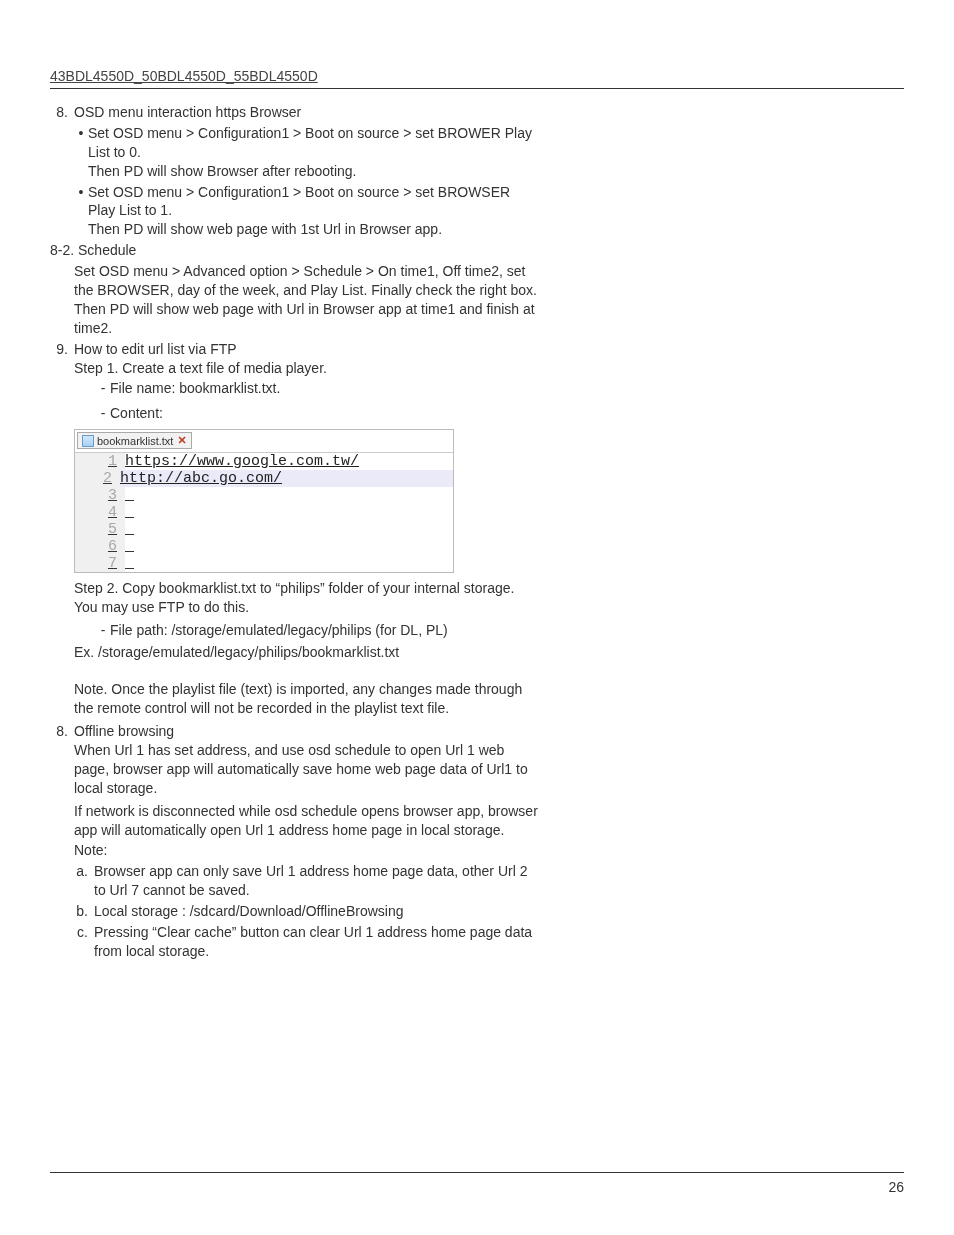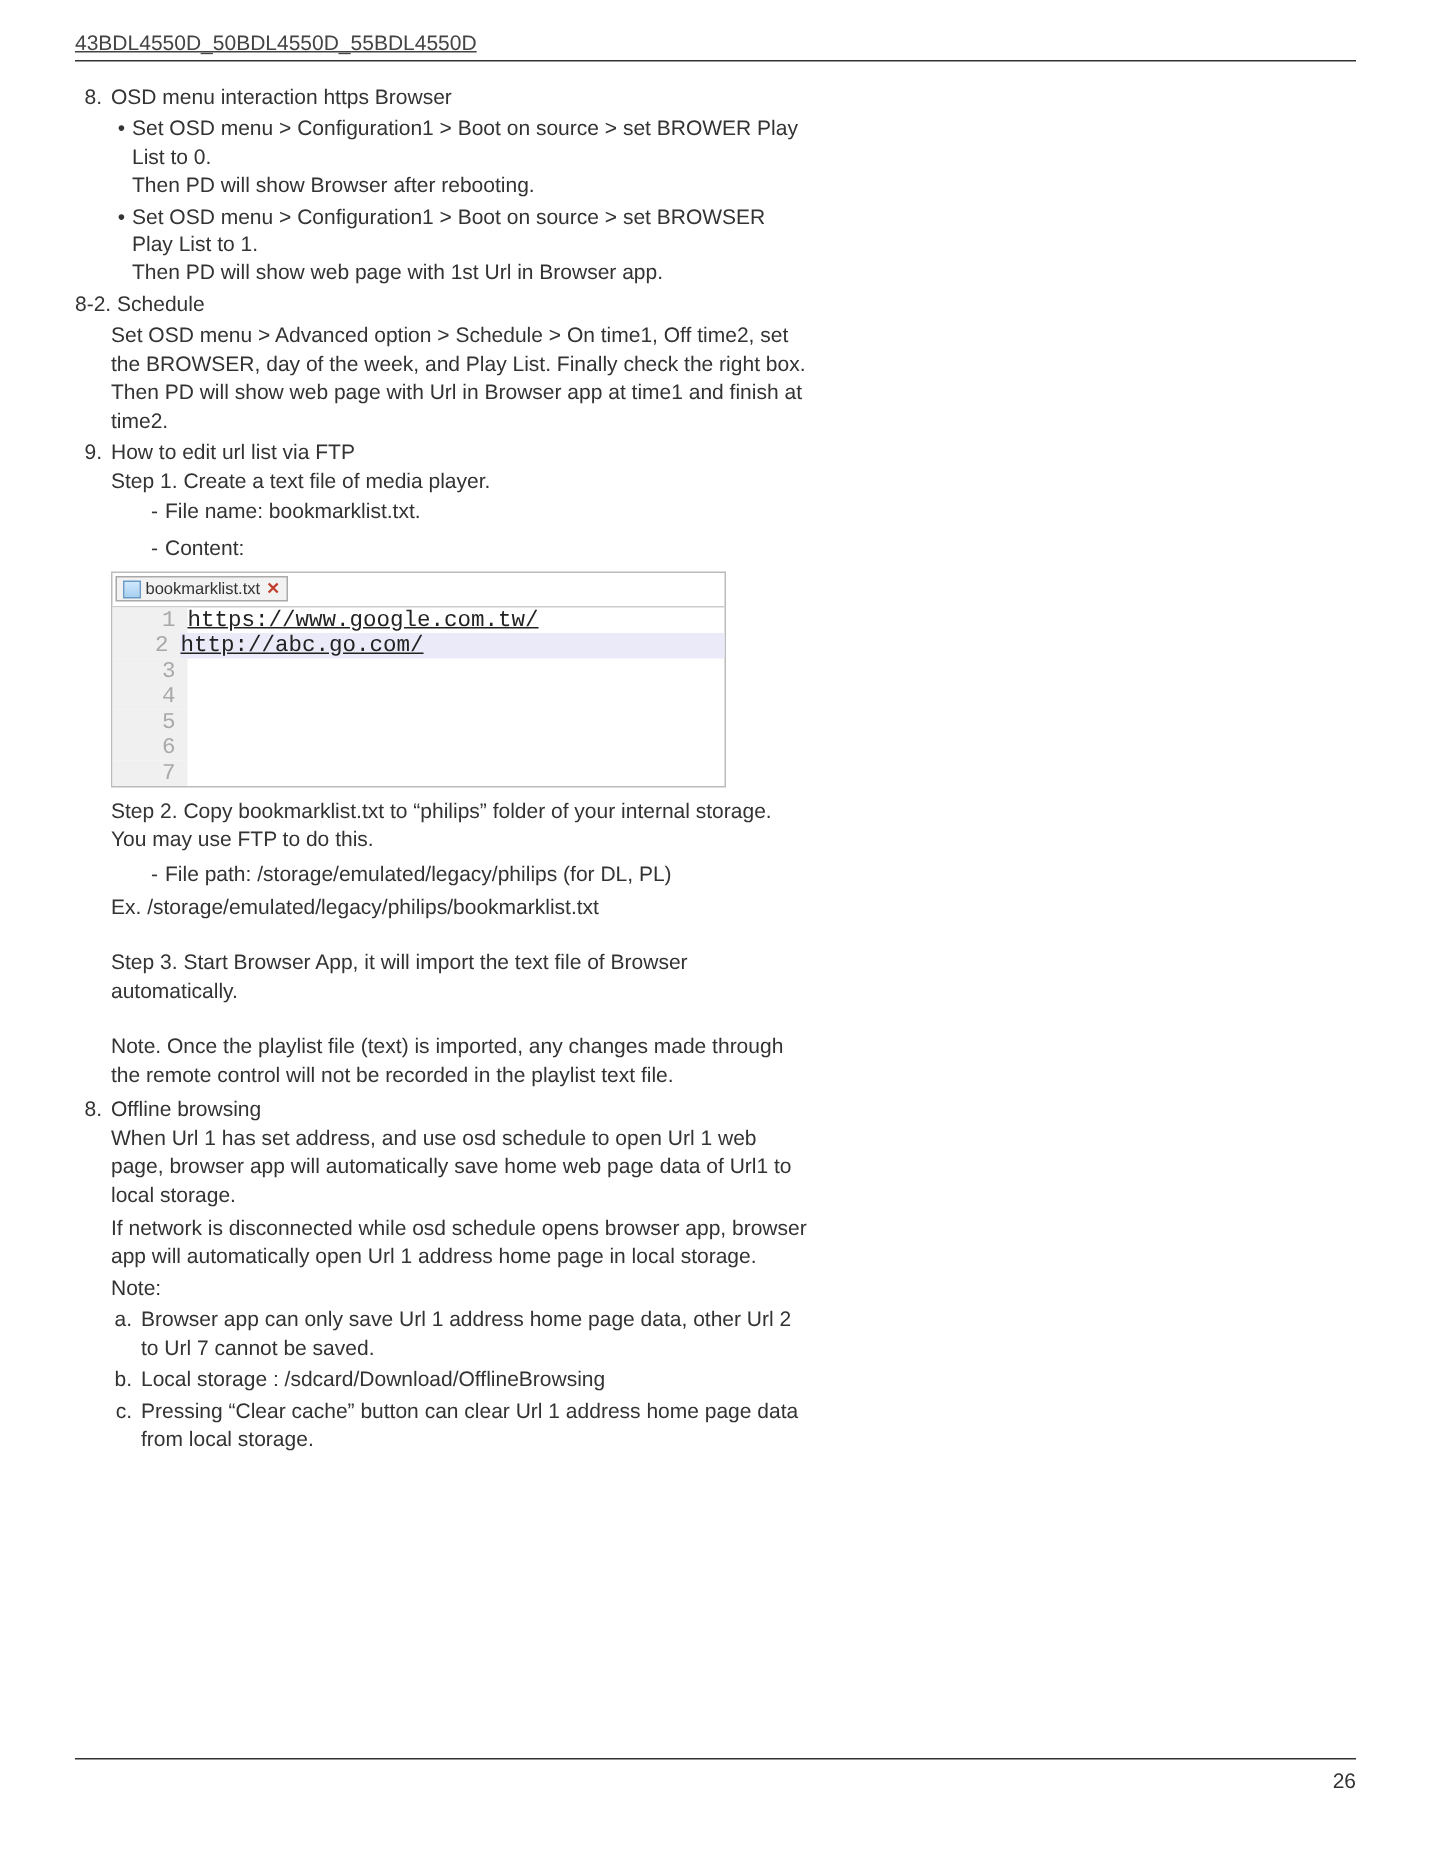--- a/index.html
+++ b/index.html
@@ -12,36 +12,38 @@
     position: relative;
     padding: 20px 50px 40px 50px;
   }
   .header {
     font-size: 14px;
     color: #444;
     text-decoration: underline;
     padding-bottom: 4px;
     border-bottom: 1px solid #333;
     margin-bottom: 14px;
+    margin-top: 48px;
   }
   .content { width: 490px; }
   .row { display: flex; font-size: 14px; line-height: 1.35; margin-bottom: 2px; }
   .num { width: 24px; flex-shrink: 0; text-align: right; padding-right: 6px; }
   .bullet { width: 14px; flex-shrink: 0; text-align: center; }
   .dash { width: 14px; flex-shrink: 0; text-align: center; }
   .body { flex: 1; }
   .indent1 { margin-left: 24px; }
   .indent2 { margin-left: 46px; }
   .para { margin-top: 2px; margin-bottom: 2px; }
   .editor {
     margin: 6px 0 6px 24px;
-    width: 410px;
+    width: 380px;
     border: 1px solid #bbb;
     background: #fff;
     font-family: "Courier New", monospace;
+    text-decoration: underline;
   }
   .editor .tab {
     display: inline-flex; align-items: center;
     border: 1px solid #aaa;
     background: #f2f2f2;
     font-size: 11px;
     padding: 1px 4px;
     margin: 2px 0 0 2px;
     font-family: Arial, sans-serif;
   }
@@ -171,23 +173,20 @@
 
   <div class="row indent2" style="margin-top:4px;">
       <div class="dash">-</div>
       <div class="body">File path: /storage/emulated/legacy/philips (for DL, PL)</div>
     </div>
 
   <div class="row indent1 para" style="margin-top:4px;">
       <div class="body">Ex. /storage/emulated/legacy/philips/bookmarklist.txt</div>
     </div>
 
-  <div class="row indent1 para" style="margin-top:18px;">
-      <div class="body">Step 3. Start Browser App, it will import the text file of Browser automatically.</div>
-    </div>
 
   <div class="row indent1 para" style="margin-top:18px;">
       <div class="body">Note. Once the playlist file (text) is imported, any changes made through the remote control will not be recorded in the playlist text file.</div>
     </div>
 
   <div class="row" style="margin-top:4px;">
       <div class="num">8.</div>
       <div class="body">
     <span>Offline browsing</span><br>
     <span>When Url 1 has set address, and use osd schedule to open Url 1 web page, browser app will automatically save home web page data of Url1 to local storage.</span>

